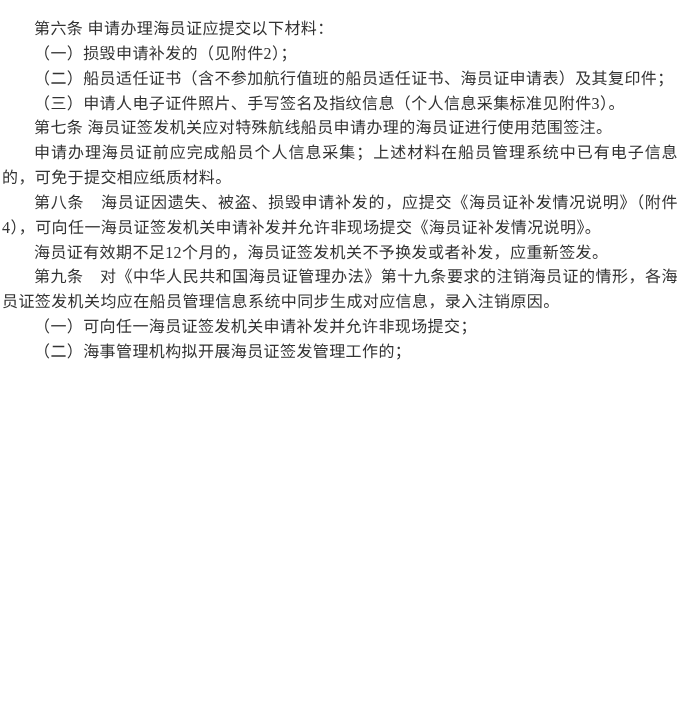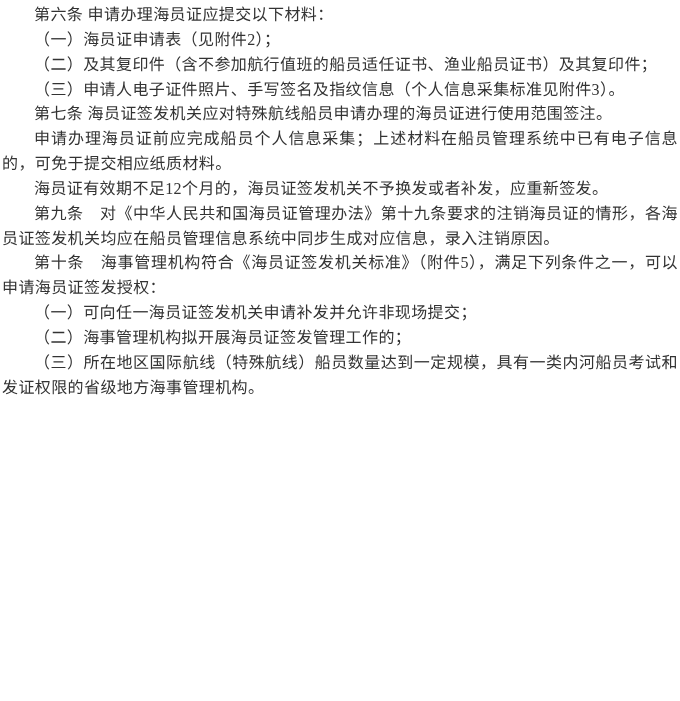--- a/index.html
+++ b/index.html
@@ -9,44 +9,43 @@
   }
   body {
     width: 680px;
     height: 701px;
     overflow: hidden;
   }
   .doc {
     box-sizing: border-box;
     width: 680px;
     height: 701px;
-    padding: 3px 2px 0 2px;
+    padding: 17px 2px 0 2px;
     font-family: "Liberation Serif", "DejaVu Serif", serif;
     font-size: 16px;
     letter-spacing: 0.4px;
     line-height: 24.85px;
     color: #333333;
     text-align: justify;
   }
   .doc p.para {
     margin: 0;
     padding: 0;
     text-indent: 2em;
     word-break: break-all;
   }
 </style>
 </head>
 <body>
 
 <main class="doc">
     <p class="para">第六条 申请办理海员证应提交以下材料：</p>
-    <p class="para">（一）海员证申请表（见附件2）；</p>
-    <p class="para">（二）及其复印件（含不参加航行值班的船员适任证书、渔业船员证书）及其复印件；</p>
+    <p class="para">（一）损毁申请补发的（见附件2）；</p>
+    <p class="para">（二）船员适任证书（含不参加航行值班的船员适任证书、海员证申请表）及其复印件；</p>
     <p class="para">（三）申请人电子证件照片、手写签名及指纹信息（个人信息采集标准见附件3）。</p>
     <p class="para">第七条 海员证签发机关应对特殊航线船员申请办理的海员证进行使用范围签注。</p>
     <p class="para">申请办理海员证前应完成船员个人信息采集；上述材料在船员管理系统中已有电子信息的，可免于提交相应纸质材料。</p>
+    <p class="para">第八条　海员证因遗失、被盗、损毁申请补发的，应提交《海员证补发情况说明》（附件4），可向任一海员证签发机关申请补发并允许非现场提交《海员证补发情况说明》。</p>
     <p class="para">海员证有效期不足12个月的，海员证签发机关不予换发或者补发，应重新签发。</p>
     <p class="para">第九条　对《中华人民共和国海员证管理办法》第十九条要求的注销海员证的情形，各海员证签发机关均应在船员管理信息系统中同步生成对应信息，录入注销原因。</p>
-    <p class="para">第十条　海事管理机构符合《海员证签发机关标准》（附件5），满足下列条件之一，可以申请海员证签发授权：</p>
     <p class="para">（一）可向任一海员证签发机关申请补发并允许非现场提交；</p>
     <p class="para">（二）海事管理机构拟开展海员证签发管理工作的；</p>
-    <p class="para">（三）所在地区国际航线（特殊航线）船员数量达到一定规模，具有一类内河船员考试和发证权限的省级地方海事管理机构。</p>
   </main>
 
 </body></html>

